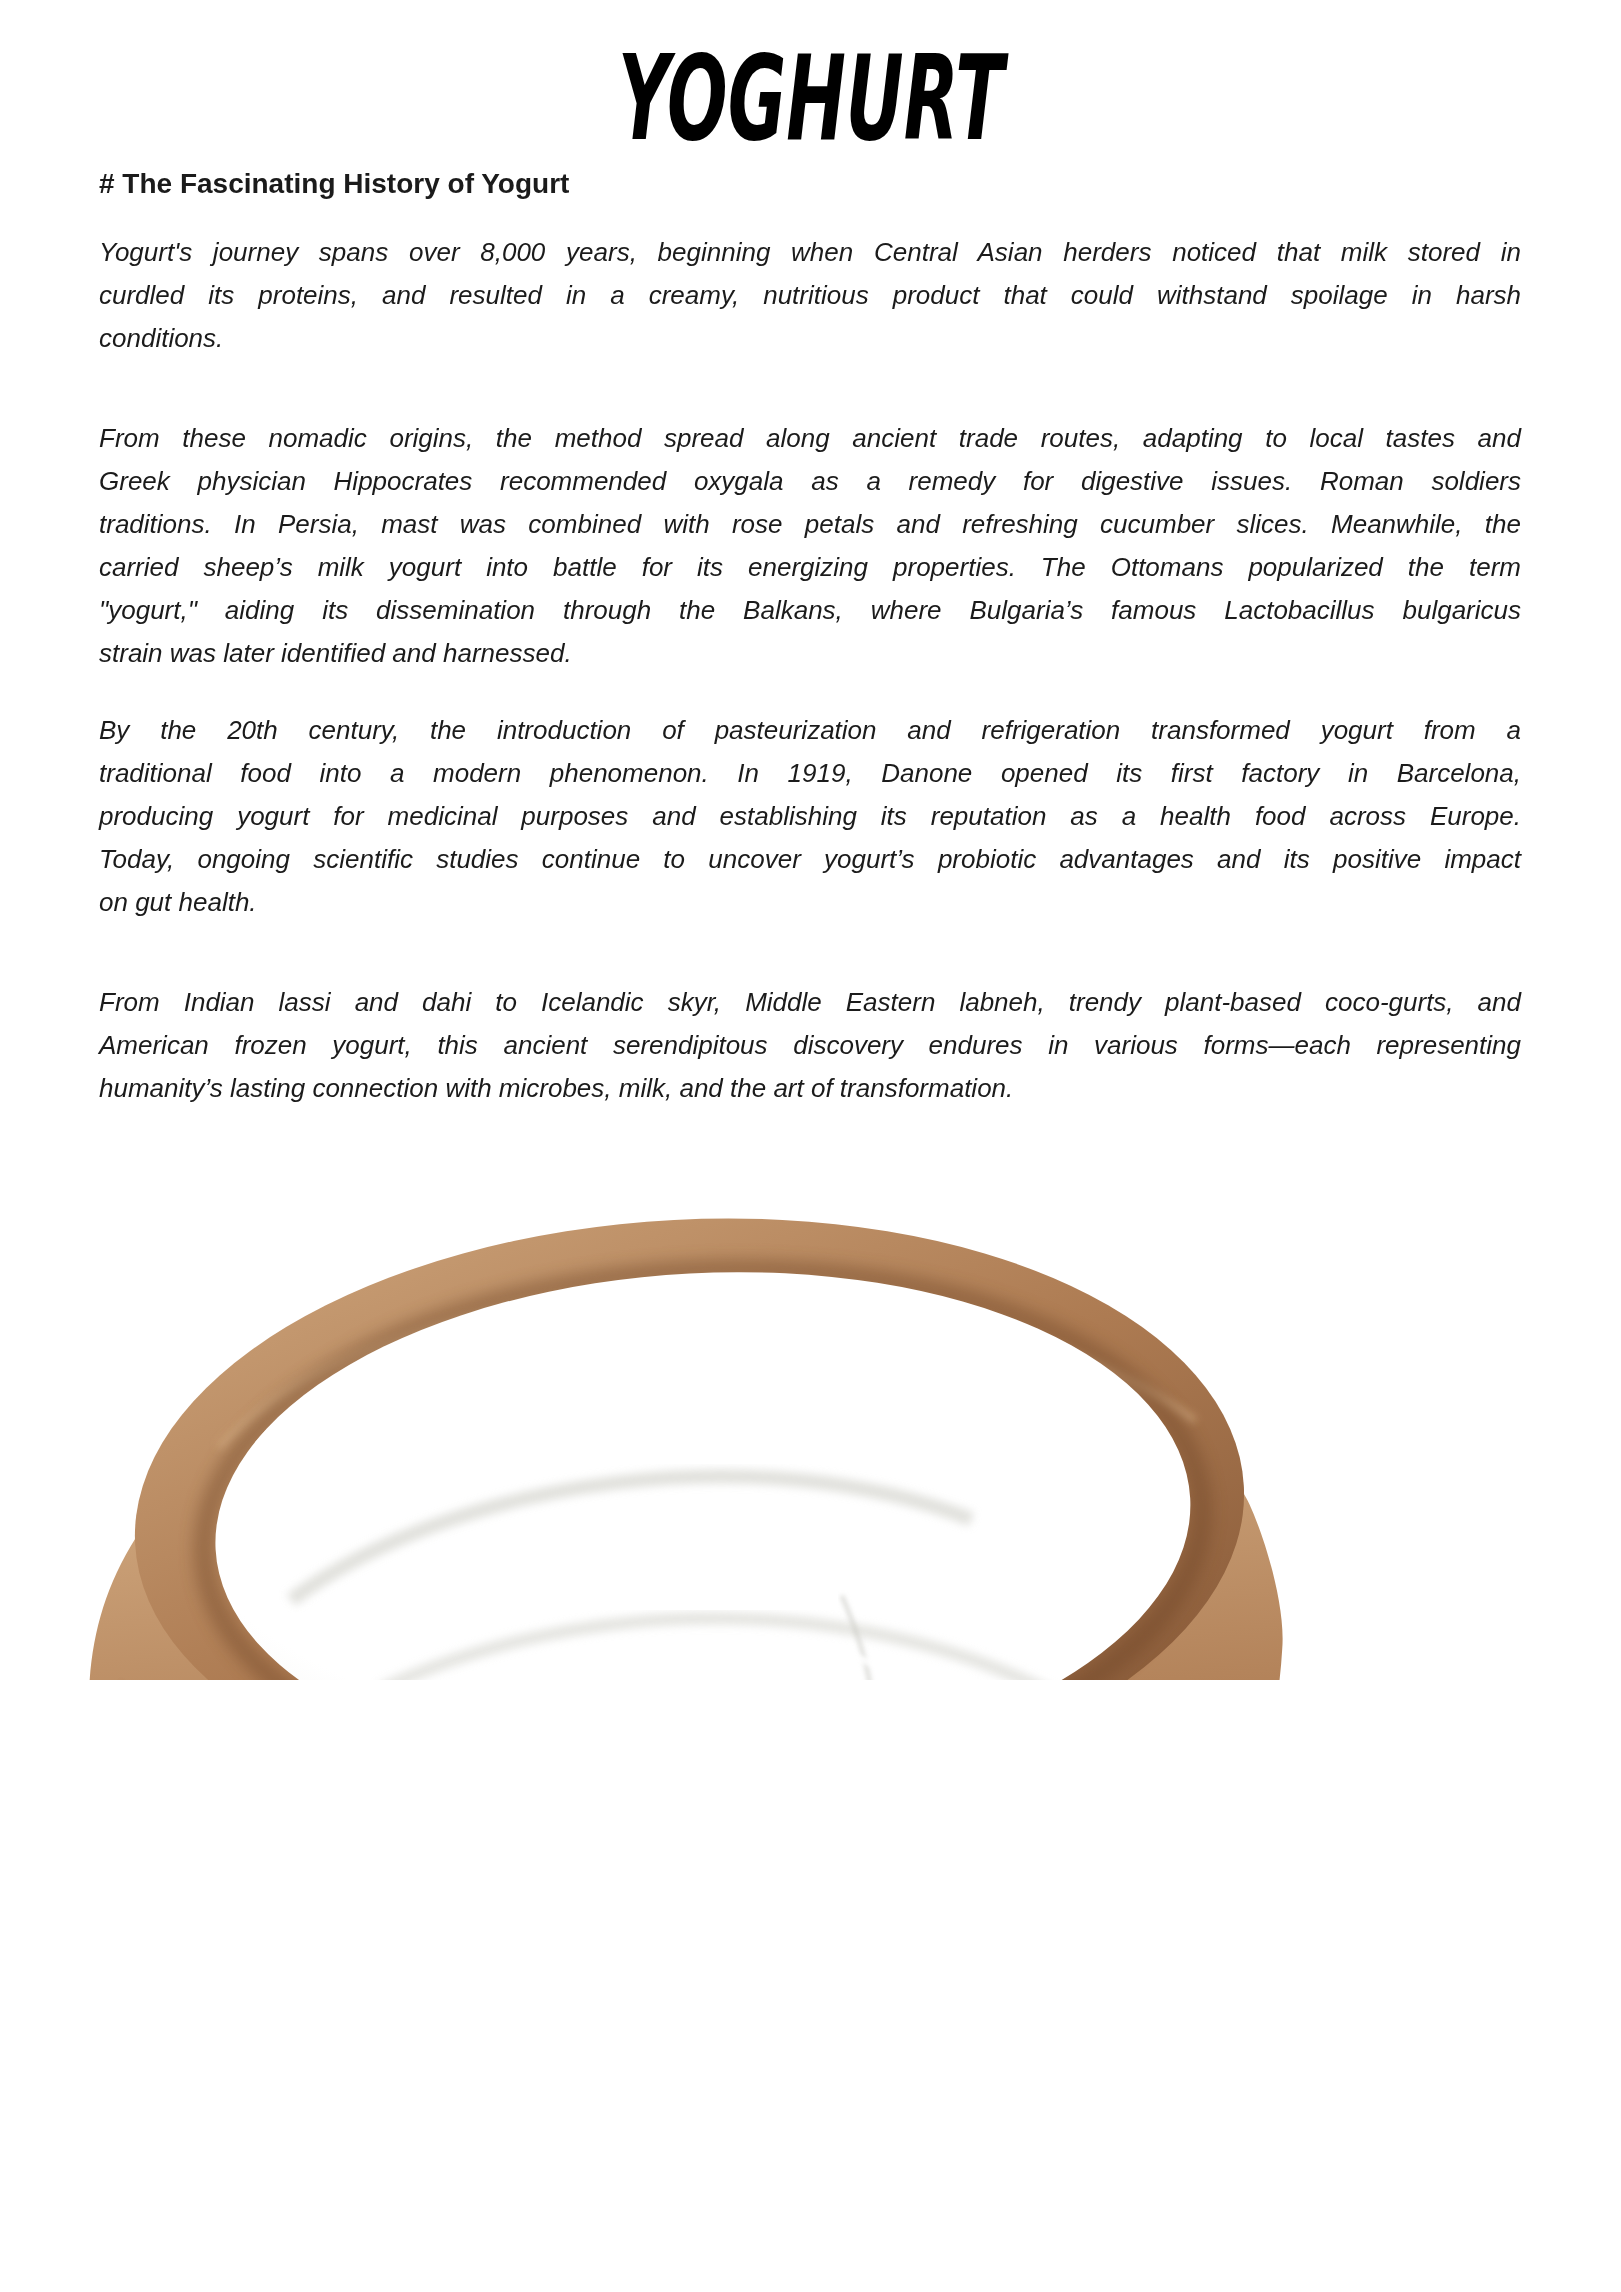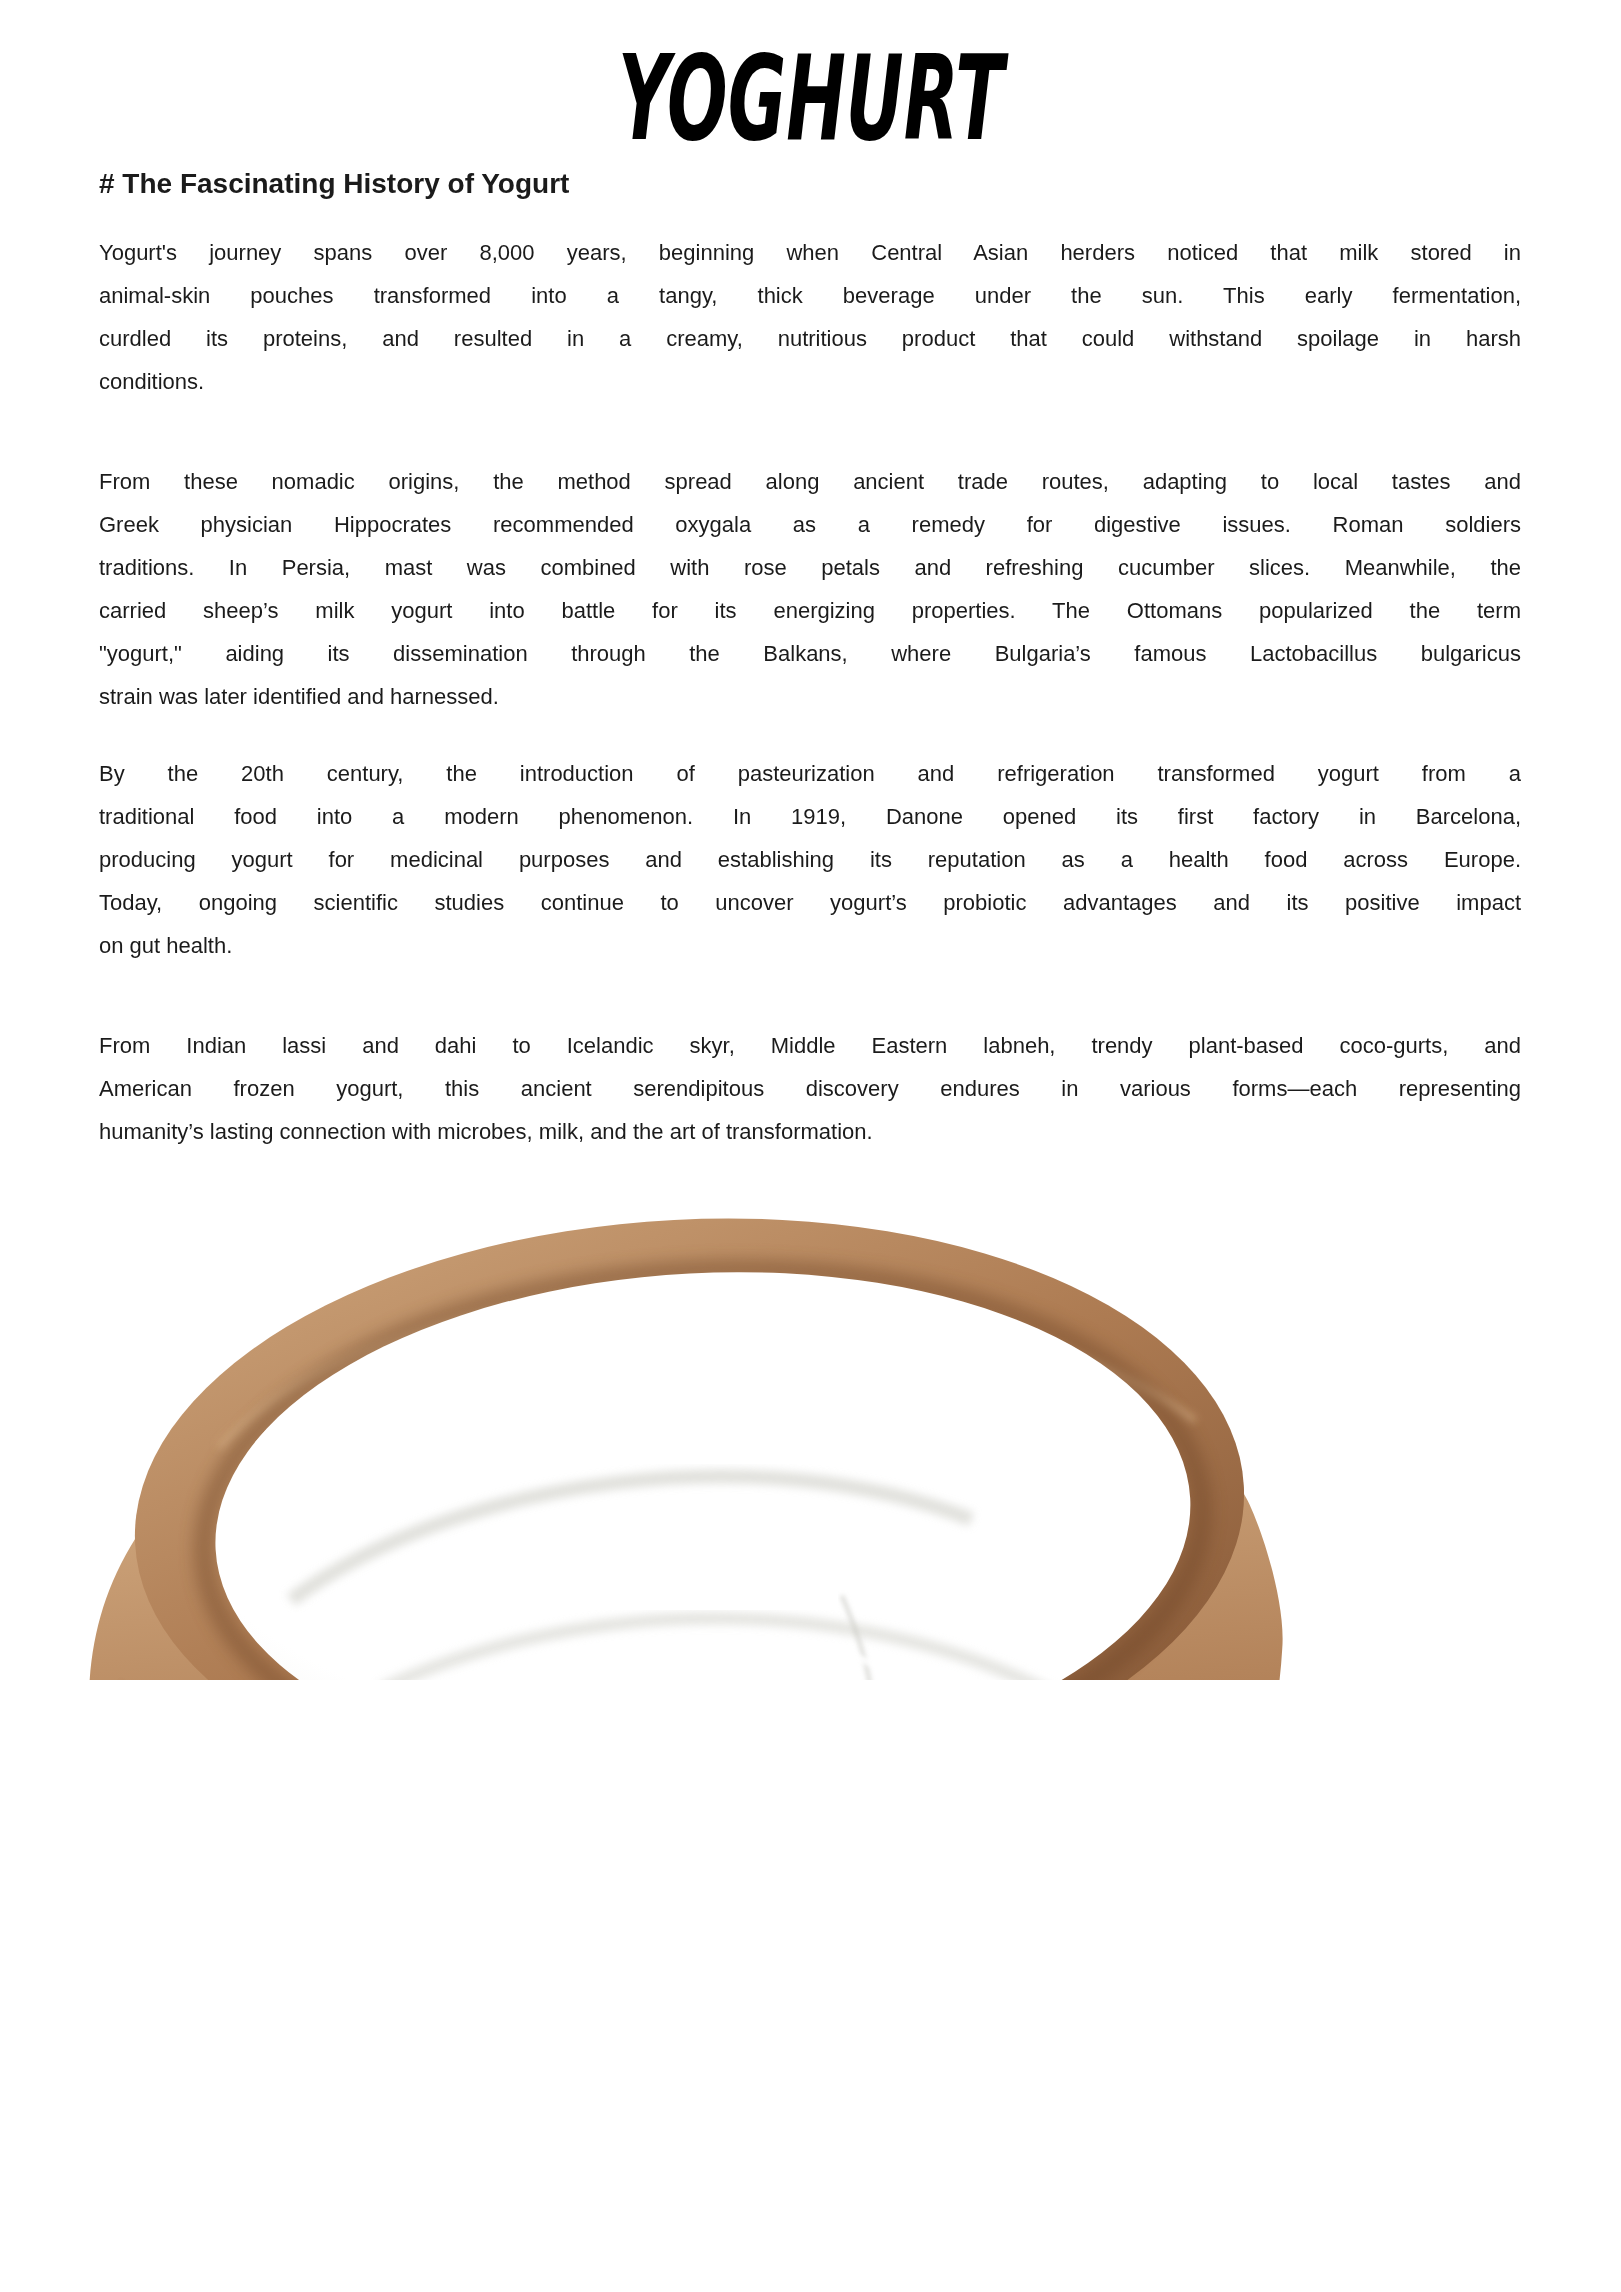--- a/index.html
+++ b/index.html
@@ -41,26 +41,27 @@
     margin-top:5.4px;
     font-size:28px;
     font-weight:bold;
     line-height:30px;
   }
   .para{margin-top:57px;}
   .para.first{margin-top:32px;}
   .para.p3{margin-top:34px;}
   .para.p4{margin-top:57px;}
   .line{
-    font-size:22px;
+    font-size:26px;
     line-height:43px;
     height:43px;
     text-align:justify;
     text-align-last:justify;
     white-space:nowrap;
+    font-style:italic;
   }
   .line.last{
     text-align:left;
     text-align-last:auto;
   }
   .bowl-wrap{
     position:absolute;
     left:85px;top:1215px;
     width:1200px;height:1061px;
   }
@@ -85,21 +86,20 @@
 
   <svg class="title-svg" viewBox="0 0 480 150">
     <text x="240" y="122" text-anchor="middle" font-size="132" textLength="432" lengthAdjust="spacingAndGlyphs">YOGHURT</text>
   </svg>
 
   <div class="content">
     <div class="heading"># The Fascinating History of Yogurt</div>
 
     <div class="para first">
         <div class="line">Yogurt's journey spans over 8,000 years, beginning when Central Asian herders noticed that milk stored in</div>
-        <div class="line">animal-skin pouches transformed into a tangy, thick beverage under the sun. This early fermentation,</div>
         <div class="line">curdled its proteins, and resulted in a creamy, nutritious product that could withstand spoilage in harsh</div>
         <div class="line last">conditions.</div>
       </div>
     <div class="para">
         <div class="line">From these nomadic origins, the method spread along ancient trade routes, adapting to local tastes and</div>
         <div class="line">Greek physician Hippocrates recommended oxygala as a remedy for digestive issues. Roman soldiers</div>
         <div class="line">traditions. In Persia, mast was combined with rose petals and refreshing cucumber slices. Meanwhile, the</div>
         <div class="line">carried sheep’s milk yogurt into battle for its energizing properties. The Ottomans popularized the term</div>
         <div class="line">"yogurt," aiding its dissemination through the Balkans, where Bulgaria’s famous Lactobacillus bulgaricus</div>
         <div class="line last">strain was later identified and harnessed.</div>

